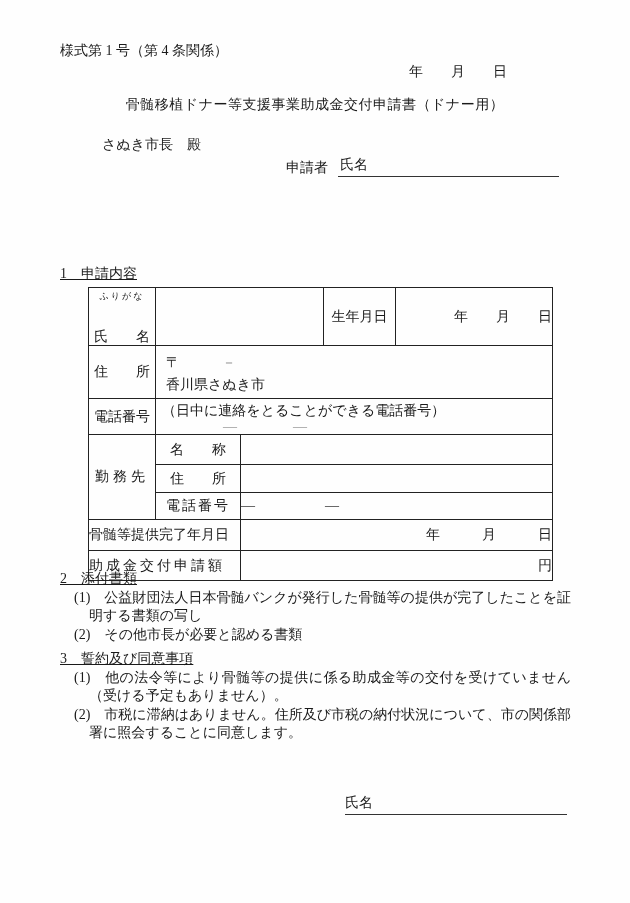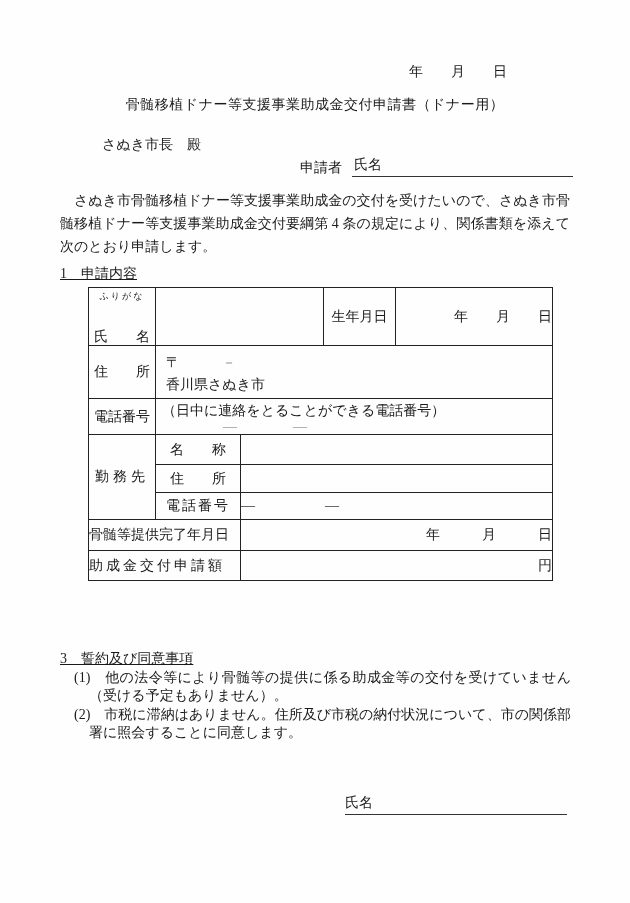--- a/index.html
+++ b/index.html
@@ -13,21 +13,21 @@
     color: #1a1a1a;
     overflow: hidden;
   }
   .abs { position: absolute; }
 
   .form-no   { left: 60px; top: 42px; }
   .date-line { left: 0; top: 63px; width: 507px; text-align: right; }
   .doc-title { left: 0; top: 96px; width: 630px; text-align: center; letter-spacing: 0.5px; }
   .addressee { left: 102px; top: 136px; }
 
-  .applicant { left: 300px; top: 156px; }
+  .applicant { left: 286px; top: 156px; }
   .applicant .ap-label { margin-right: 10px; }
   .uline {
     display: inline-block;
     border-bottom: 1px solid #333;
     vertical-align: bottom;
   }
   .applicant .uline { width: 221px; padding-bottom: 2px; }
   .applicant .uline .inner { padding-left: 2px; }
 
   .intro {
@@ -96,32 +96,32 @@
   .section .item { padding-left: 29px; text-indent: -15px; }
 
   .signature { left: 345px; top: 794px; }
   .signature .uline { width: 222px; padding-bottom: 2px; }
 </style>
 </head>
 <body>
 
 <div class="page">
 
+  <div class="abs form-no">様式第 1 号（第 4 条関係）</div>
 
   <div class="abs date-line">年　　月　　日</div>
 
   <div class="abs doc-title">骨髄移植ドナー等支援事業助成金交付申請書（ドナー用）</div>
 
   <div class="abs addressee">さぬき市長　殿</div>
 
   <div class="abs applicant">
     <span class="ap-label">申請者</span><span class="uline"><span class="inner">氏名</span></span>
   </div>
 
-  <div class="abs intro">さぬき市骨髄移植ドナー等支援事業助成金の交付を受けたいので、さぬき市骨髄移植ドナー等支援事業助成金交付要綱第 4 条の規定により、関係書類を添えて次のとおり申請します。</div>
 
   <div class="abs sec-heading s1-heading">1　申請内容</div>
 
   <table class="app-table">
     <colgroup>
       <col style="width:67px">
         <col style="width:85px">
         <col style="width:83px">
         <col style="width:72px">
         <col style="width:157px">
@@ -167,20 +167,25 @@
       <td colspan="2" class="row-lbl-left">骨髄等提供完了年月日</td>
       <td colspan="3" class="date-val">年　　　月　　　日</td>
     </tr>
     <tr class="r8">
       <td colspan="2" class="row-lbl-left amount-lbl">助成金交付申請額</td>
       <td colspan="3" class="yen-val">円</td>
     </tr>
   </tbody>
     </table>
 
+  <div class="abs section s2">
+    <div class="sec-heading">2　添付書類</div>
+    <div class="item">(1)　公益財団法人日本骨髄バンクが発行した骨髄等の提供が完了したことを証明する書類の写し</div>
+    <div class="item">(2)　その他市長が必要と認める書類</div>
+  </div>
 
   <div class="abs section s3">
     <div class="sec-heading">3　誓約及び同意事項</div>
     <div class="item">(1)　他の法令等により骨髄等の提供に係る助成金等の交付を受けていません（受ける予定もありません）。</div>
     <div class="item">(2)　市税に滞納はありません。住所及び市税の納付状況について、市の関係部署に照会することに同意します。</div>
   </div>
 
   <div class="abs signature">
     <span class="uline"><span class="inner">氏名</span></span>
   </div>

